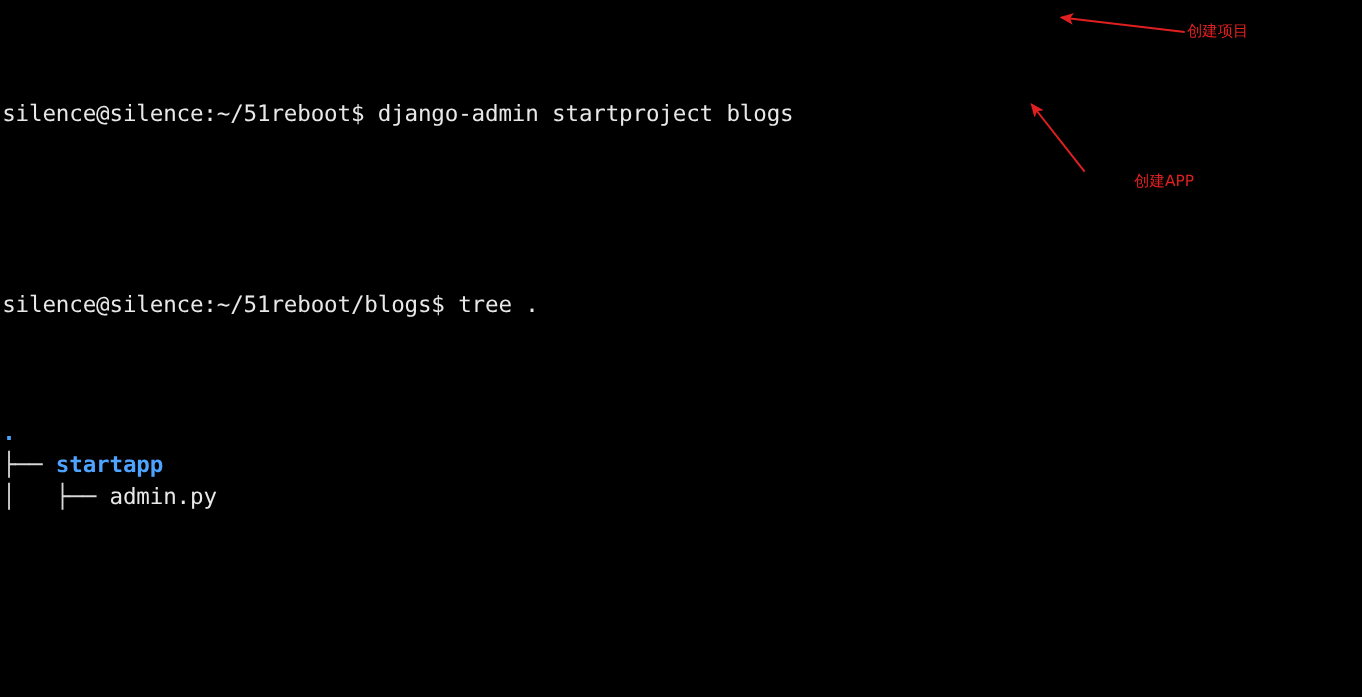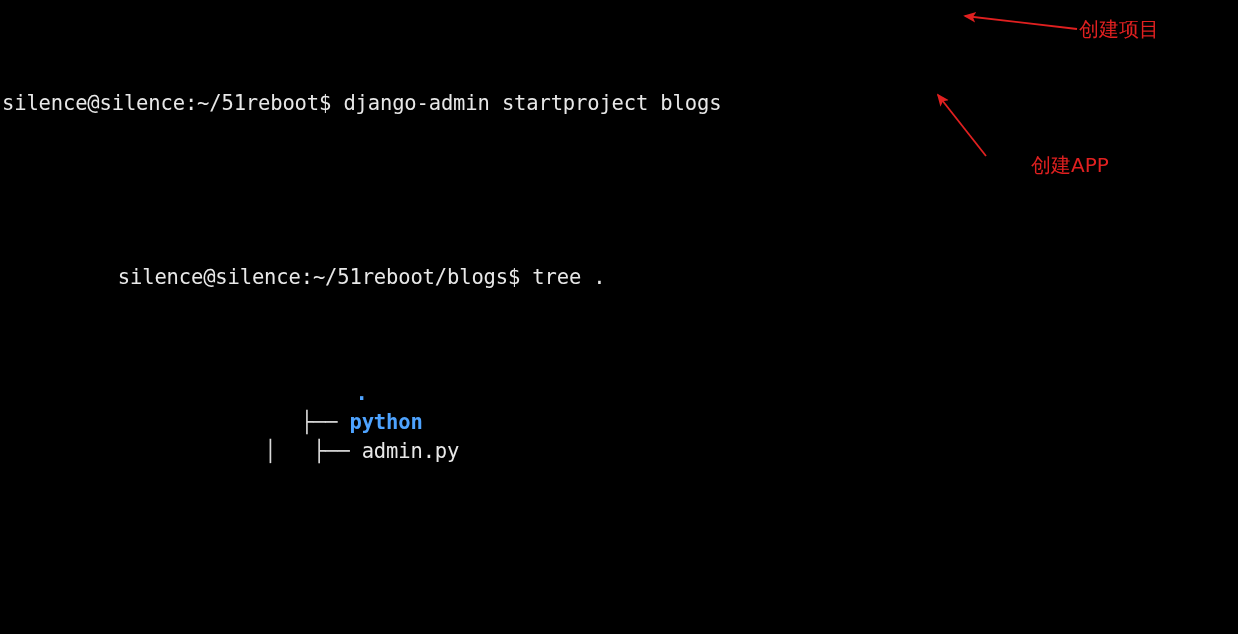--- a/index.html
+++ b/index.html
@@ -24,21 +24,20 @@
     position: absolute;
     left: 0;
     top: 0;
     padding: 2px 0 0 2px;
     white-space: pre;
   }
   .line {
     height: 29px;
     white-space: pre;
     letter-spacing: -0.15px;
-    text-align: center;
   }
   .prompt-line { color: #e8e8e8; }
 
   
   .c-dir {
     color: #4ea3ff;
     font-weight: bold;
   }
   .c-file { color: #e8e8e8; }
   .c-branch { color: #d8d8d8; }
@@ -49,42 +48,42 @@
     left: 0;
     top: 0;
     width: 1238px;
     height: 634px;
     pointer-events: none;
   }
   .annot-text {
     position: absolute;
     color: #e02020;
     font-family: "DejaVu Sans", "Liberation Sans", sans-serif;
-    font-size: 20px;
+    font-size: 14px;
     font-weight: normal;
     line-height: 16px;
     white-space: nowrap;
   }
   #annot-create-project { left: 1079px; top: 21px; }
   #annot-create-app     { left: 986px;  top: 157px; margin-left: 45px; }
 </style>
 </head>
 <body>
 
 <div id="terminal">
 
   <div class="screen">
 
     <div class="line prompt-line"><span>silence@silence:~/51reboot$</span><span> django-admin startproject blogs</span></div>
 
 
 
     <div class="line prompt-line"><span>silence@silence:~/51reboot/blogs$</span><span> tree .</span></div>
 
-    <div id="tree-output"><div class="line"><span class="c-dir">.</span></div><div class="line"><span class="c-branch">├── </span><span class="c-dir">python</span></div><div class="line"><span class="c-branch">│   ├── </span><span class="c-file">admin.py</span></div></div>
+    <div id="tree-output"><div class="line"><span class="c-dir">.</span></div><div class="line"><span class="c-branch">├── </span><span class="c-dir">startapp</span></div><div class="line"><span class="c-branch">│   ├── </span><span class="c-file">admin.py</span></div></div>
 
   </div>
 
   <svg class="annot-layer" width="1238" height="634" viewBox="0 0 1238 634" xmlns="http://www.w3.org/2000/svg">
     <defs>
       <marker id="arrowhead" markerWidth="7" markerHeight="7" refX="6" refY="3.2" orient="auto" markerUnits="strokeWidth">
         <path d="M0,0.2 L7,3.2 L0,6.2 L1.6,3.2 Z" fill="#e02020"></path>
       </marker>
     </defs>
     <line x1="1077" y1="29" x2="965" y2="16" stroke="#e02020" stroke-width="1.8" marker-end="url(#arrowhead)"></line>

